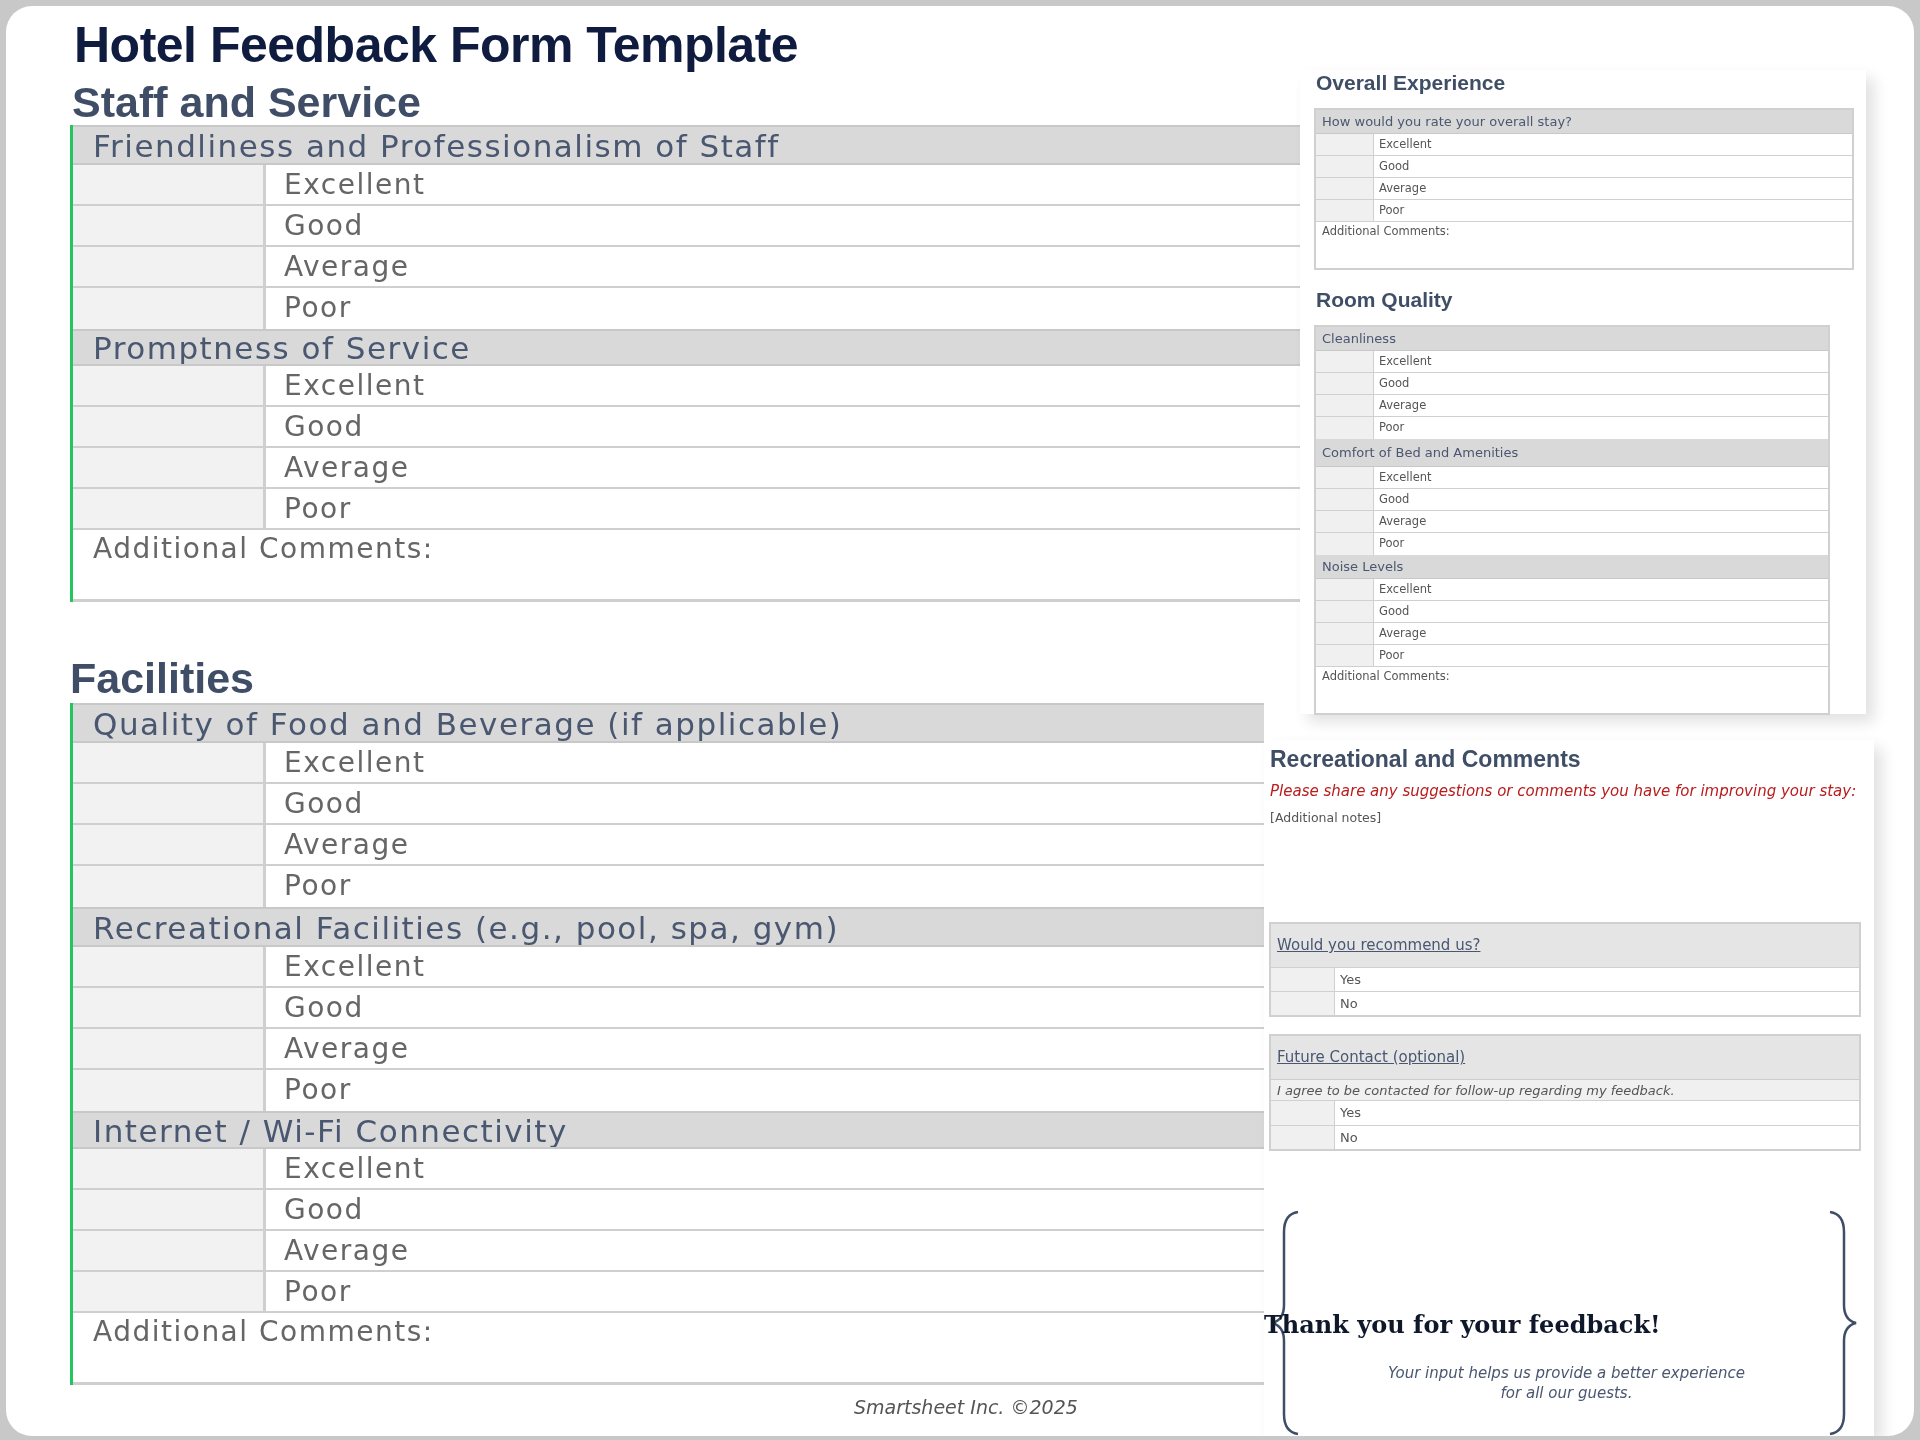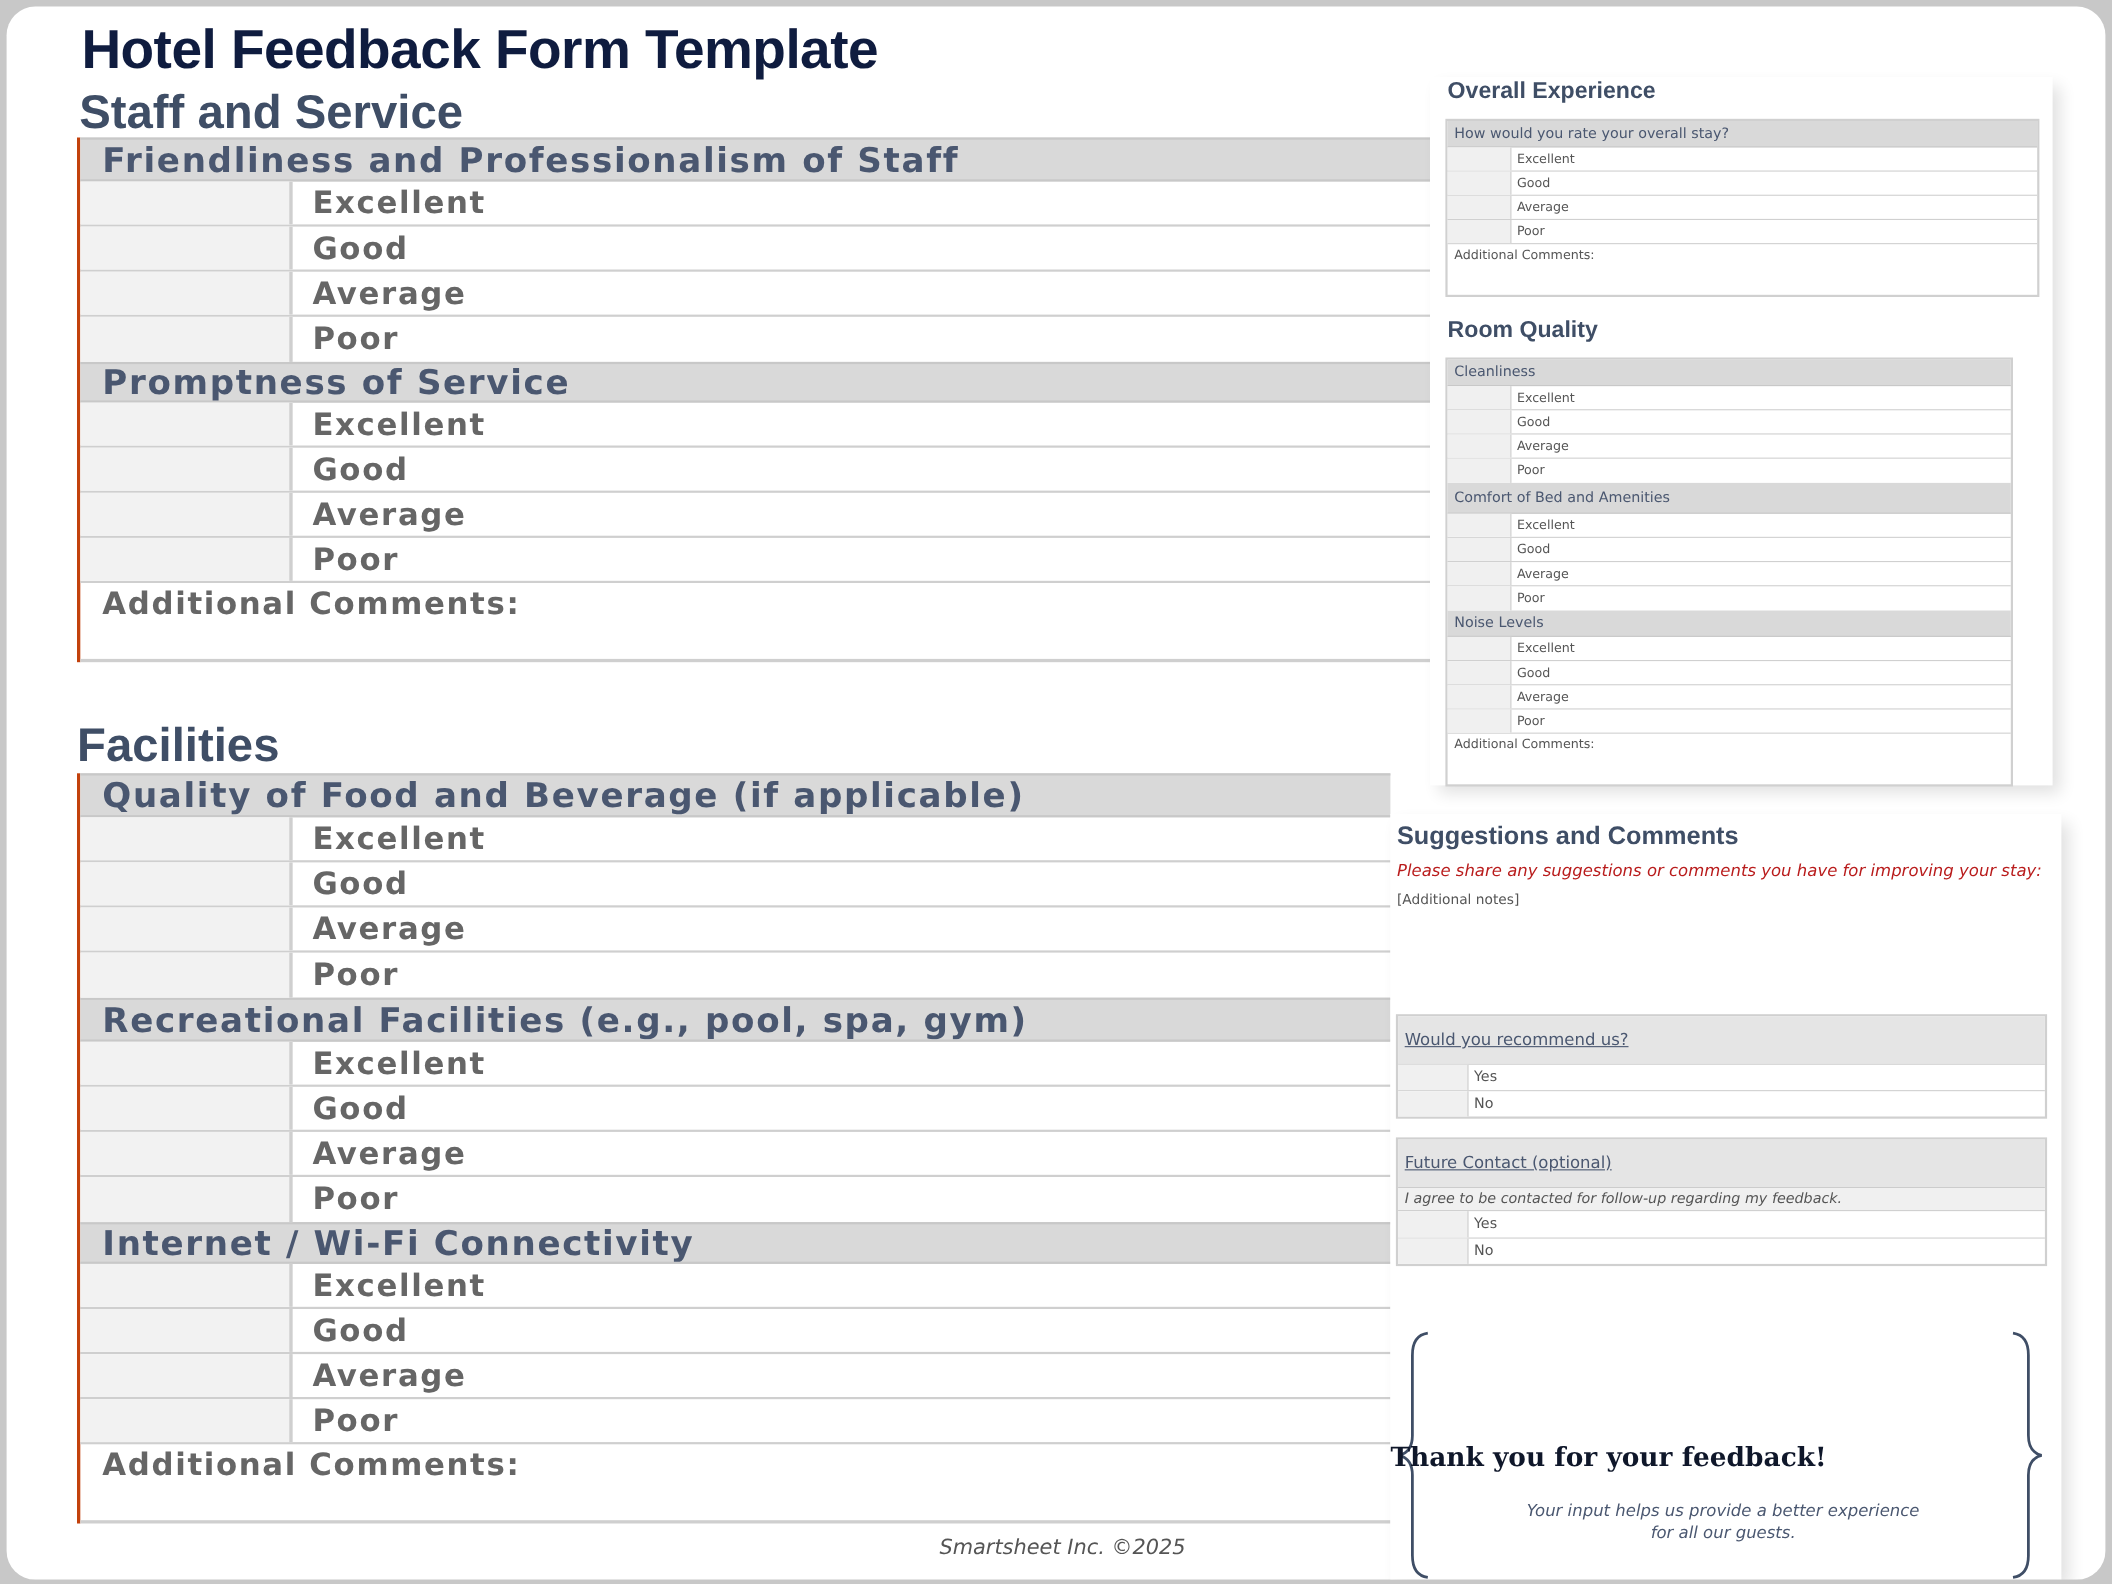--- a/index.html
+++ b/index.html
@@ -7,21 +7,21 @@
   body { background: #c8c8c8; font-family: "DejaVu Sans", sans-serif; position: relative; }
   .frame { position: absolute; left: 6px; top: 6px; width: 1908px; height: 1430px; background: #ffffff; border-radius: 26px; overflow: hidden; }
   .abs { position: absolute; }
 
   .page-title { left: 68px; top: 10px; font-size: 50px; font-weight: bold; color: #0f1c3f; letter-spacing: -0.5px; font-family: "Liberation Sans", sans-serif; }
   .section-title { font-family: "Liberation Sans", sans-serif; font-weight: bold; color: #3f4e66; }
   .st-staff { left: 66px; top: 72px; font-size: 43px; }
   .st-fac { left: 64px; top: 648px; font-size: 43px; }
 
   
-  .big-table { position: absolute; border-left: 3px solid #c2410c; font-weight: bold; }
+  .big-table { position: absolute; border-left: 3px solid #22c55e; }
   .big-head { height: 40px; background: #d9d9d9; border-top: 2px solid #c8c8c8; border-bottom: 2px solid #c8c8c8; color: #4a5770; font-size: 31px; letter-spacing: 1.5px; padding-left: 20px; line-height: 38px; white-space: nowrap; overflow: hidden; }
   .big-row { display: flex; height: 41px; border-bottom: 2px solid #cfcfcf; }
   .big-row .cb { width: 193px; background: #f2f2f2; border-right: 3px solid #cfcfcf; }
   .big-row .lbl { flex: 1; padding-left: 18px; font-size: 28px; color: #666; letter-spacing: 1.5px; line-height: 40px; }
   .big-comments { height: 72px; border-bottom: 3px solid #cfcfcf; font-size: 28px; color: #666; letter-spacing: 1.5px; padding-left: 20px; padding-top: 2px; }
 
   
   .panel { position: absolute; background: #fff; box-shadow: 8px 8px 14px rgba(0,0,0,0.12); margin-top: 44px; }
   .rtitle { font-family: "Liberation Sans", sans-serif; font-weight: bold; font-size: 21px; color: #3f4e66; }
   .sm-table { position: absolute; border: 2px solid #d0d0d0; }
@@ -223,21 +223,21 @@
         </div>
       <div class="sm-row">
           <div class="cb"></div>
           <div class="lbl">Poor</div>
         </div>
       <div class="sm-comments">Additional Comments:</div>
     </div>
   </div>
 
   <div class="panel" style="left:1258px; top:690px; width:610px; height:696px;">
-    <div class="abs rtitle" style="left:6px; top:6px; font-size:23px;">Suggestions and Comments</div>
+    <div class="abs rtitle" style="left:6px; top:6px; font-size:23px;">Recreational and Comments</div>
     <div class="abs sug-intro" style="left:6px; top:42px;">Please share any suggestions or comments you have for improving your stay:</div>
     <div class="abs sug-notes" style="left:6px; top:70px; width:590px; height:90px;">[Additional notes]</div>
 
     <div class="q-table" style="left:5px; top:182px; width:592px;">
       <div class="q-head">Would you recommend us?</div>
       <div class="q-row">
           <div class="cb"></div>
           <div class="lbl">Yes</div>
         </div>
       <div class="q-row">

